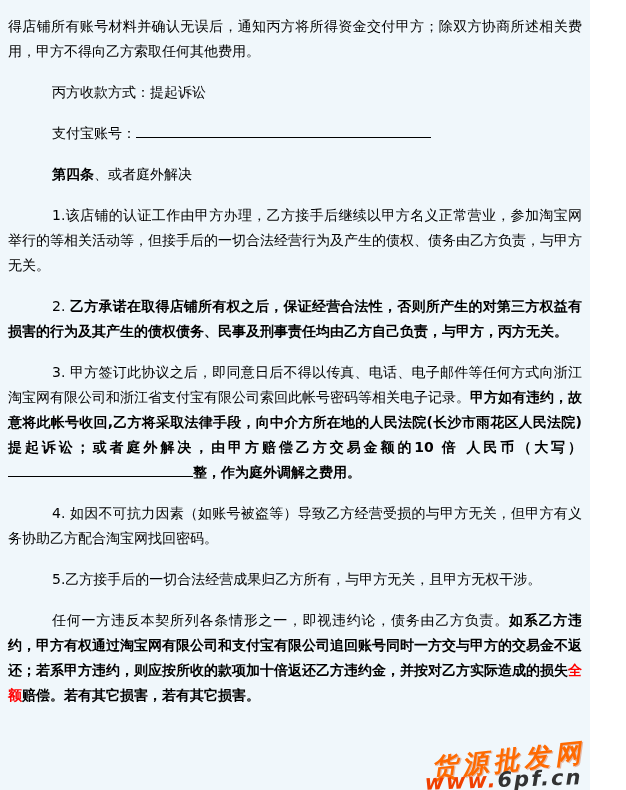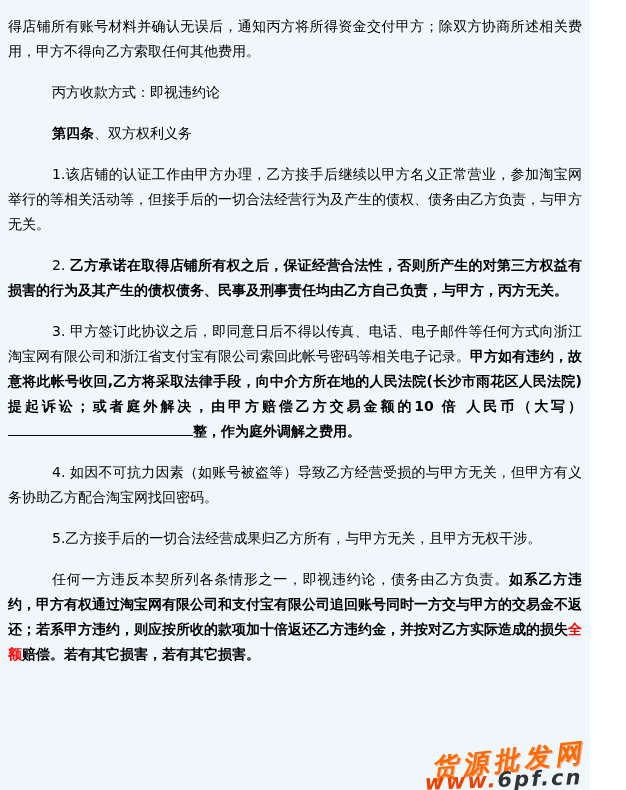--- a/index.html
+++ b/index.html
@@ -63,22 +63,23 @@
     transform-origin: right bottom;
     padding-right: 4px;
   }
 </style>
 </head>
 <body>
 
 <div class="page" style="background: rgb(240, 247, 251); color: rgb(0, 0, 0);">
   <div id="contract-body">
       <div class="para"><span>得店铺所有账号材料并确认无误后，通知丙方将所得资金交付甲方；除双方协商所述相关费用，甲方不得向乙方索取任何其他费用。</span></div>
-      <div class="para indent"><span>丙方收款方式：即视违约论</span></div>
-      <div class="para indent"><span class="b">第四条</span><span>、双方权利义务</span></div>
+      <div class="para indent"><span>丙方收款方式：提起诉讼</span></div>
+      <div class="para indent"><span>支付宝账号：</span><span class="blank" style="width: 295px;"></span></div>
+      <div class="para indent"><span class="b">第四条</span><span>、或者庭外解决</span></div>
       <div class="para indent"><span>1.该店铺的认证工作由甲方办理，乙方接手后继续以甲方名义正常营业，参加淘宝网举行的等相关活动等，但接手后的一切合法经营行为及产生的债权、债务由乙方负责，与甲方无关。</span></div>
       <div class="para indent"><span>2. </span><span class="b u">乙方承诺在取得店铺所有权之后，保证经营合法性，否则所产生的对第三方权益有损害的行为及其产生的债权债务、民事及刑事责任均由乙方自己负责，与甲方，丙方无关。</span></div>
       <div class="para indent"><span>3. 甲方签订此协议之后，即同意日后不得以传真、电话、电子邮件等任何方式向浙江淘宝网有限公司和浙江省支付宝有限公司索回此帐号密码等相关电子记录。</span><span class="b u">甲方如有违约，故意将此帐号收回,乙方将采取法律手段，向中介方所在地的人民法院(长沙市雨花区人民法院)提起诉讼；或者庭外解决，由甲方赔偿乙方交易金额的10 倍 人民币（大写）</span><span class="blank b u" style="width: 185px;"></span><span class="b u">整，作为庭外调解之费用。</span></div>
       <div class="para indent"><span>4. 如因不可抗力因素（如账号被盗等）导致乙方经营受损的与甲方无关，但甲方有义务协助乙方配合淘宝网找回密码。</span></div>
       <div class="para indent"><span>5.乙方接手后的一切合法经营成果归乙方所有，与甲方无关，且甲方无权干涉。</span></div>
       <div class="para indent"><span>任何一方违反本契所列各条情形之一，即视违约论，债务由乙方负责。</span><span class="b u">如系乙方违约，甲方有权通过淘宝网有限公司和支付宝有限公司追回账号同时一方交与甲方的交易金不返还；若系甲方违约，则应按所收的款项加十倍返还乙方违约金，并按对乙方实际造成的损失</span><span class="b u" style="color: rgb(255, 0, 0);">全额</span><span class="b u">赔偿。若有其它损害，若有其它损害。</span></div>
     </div>
 
   <div class="watermark">
     <div class="wm-name" style="color: rgb(255, 106, 0);">货源批发网</div>

